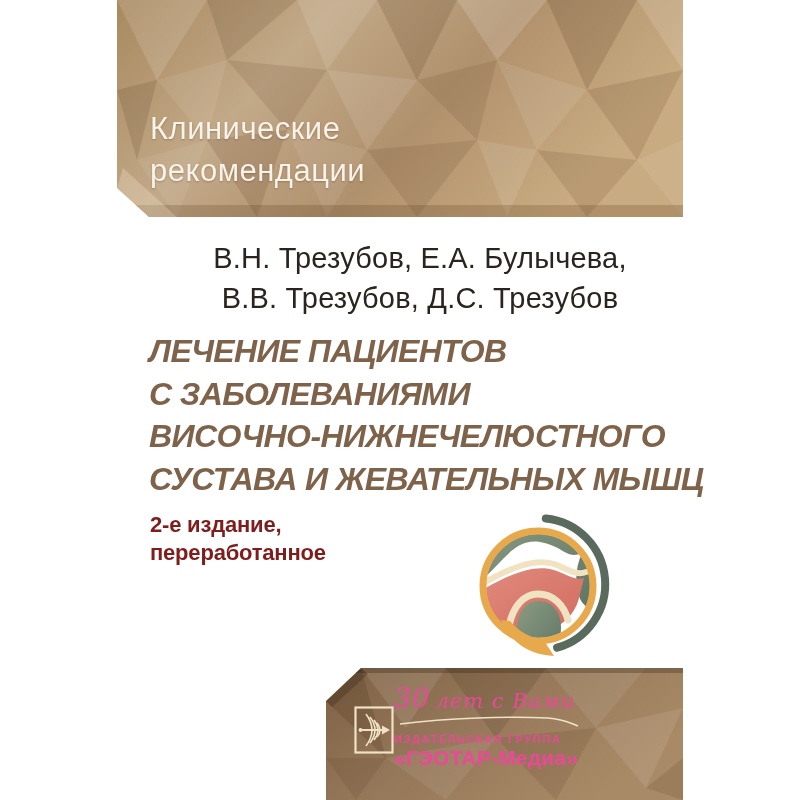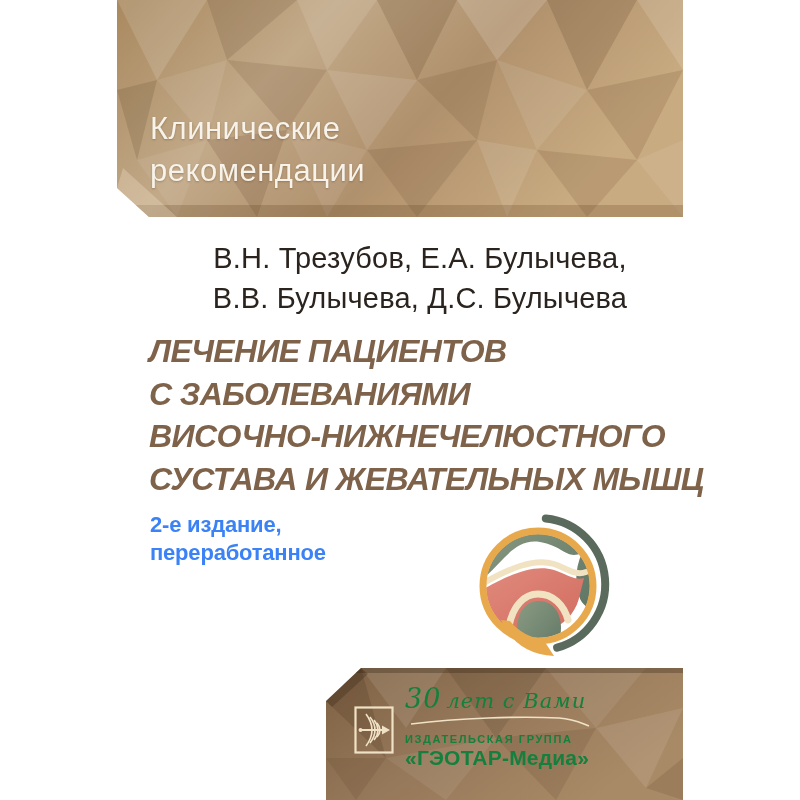--- a/index.html
+++ b/index.html
@@ -17,33 +17,33 @@
 
   
   .authors{position:absolute;left:150px;top:238px;width:540px;text-align:center;
     color:#2b241e;font-size:29px;line-height:40px;font-weight:400;letter-spacing:.2px;}
 
   
   .book-title{position:absolute;left:149px;top:330px;width:560px;
     color:#7e624a;font-size:32px;line-height:42.5px;font-weight:700;letter-spacing:-.6px;font-style:italic;}
 
   
-  .edition{position:absolute;left:150px;top:511px;color:#3b82f6;
+  .edition{position:absolute;left:150px;top:511px;color:#7f1d1d;
     font-size:22px;line-height:28px;font-weight:700;letter-spacing:-.2px;}
 
   
   .tmj-logo{position:absolute;left:476px;top:498px;width:150px;height:168px;}
 
   
   .bottom-banner{position:absolute;left:326px;top:668px;width:357px;height:132px;
     clip-path:polygon(35px 0,357px 0,357px 132px,0 132px,0 33px);}
   .bottom-banner svg.texture{position:absolute;left:0;top:0;display:block;}
 
   .pub-icon{position:absolute;left:28px;top:38px;width:40px;height:48px;}
-  .pub-text{position:absolute;left:79px;top:16px;width:250px;color:#15803d;}
+  .pub-text{position:absolute;left:68px;top:16px;width:250px;color:#ec4899;}
   .anniv{font-family:"DejaVu Serif",serif;font-style:italic;
     white-space:nowrap;line-height:30px;}
   .anniv .num{font-size:27px;letter-spacing:1px;}
   .anniv .wrd{font-size:21px;letter-spacing:1px;}
   .swash{position:absolute;left:4px;top:30px;}
   .group{font-size:11px;font-weight:700;letter-spacing:1.6px;line-height:14px;
     margin-top:14px;white-space:nowrap;}
   .name{font-size:21px;font-weight:700;letter-spacing:.2px;line-height:24px;
     white-space:nowrap;}
 </style>
@@ -88,21 +88,21 @@
       <polygon points="0,188 32,217 60,217 6,168" fill="rgba(255,245,225,.25)"></polygon>
     </svg>
     <div class="series-label">
       <div>Клинические</div>
       <div>рекомендации</div>
     </div>
   </div>
 
   <div class="authors">
     <div>В.Н. Трезубов, Е.А. Булычева,</div>
-    <div>В.В. Булычева, Д.С. Булычева</div>
+    <div>В.В. Трезубов, Д.С. Трезубов</div>
   </div>
 
   <div class="book-title">
     <div>ЛЕЧЕНИЕ ПАЦИЕНТОВ</div>
     <div>С ЗАБОЛЕВАНИЯМИ</div>
     <div>ВИСОЧНО-НИЖНЕЧЕЛЮСТНОГО</div>
     <div>СУСТАВА И ЖЕВАТЕЛЬНЫХ МЫШЦ</div>
   </div>
 
   <div class="edition">

